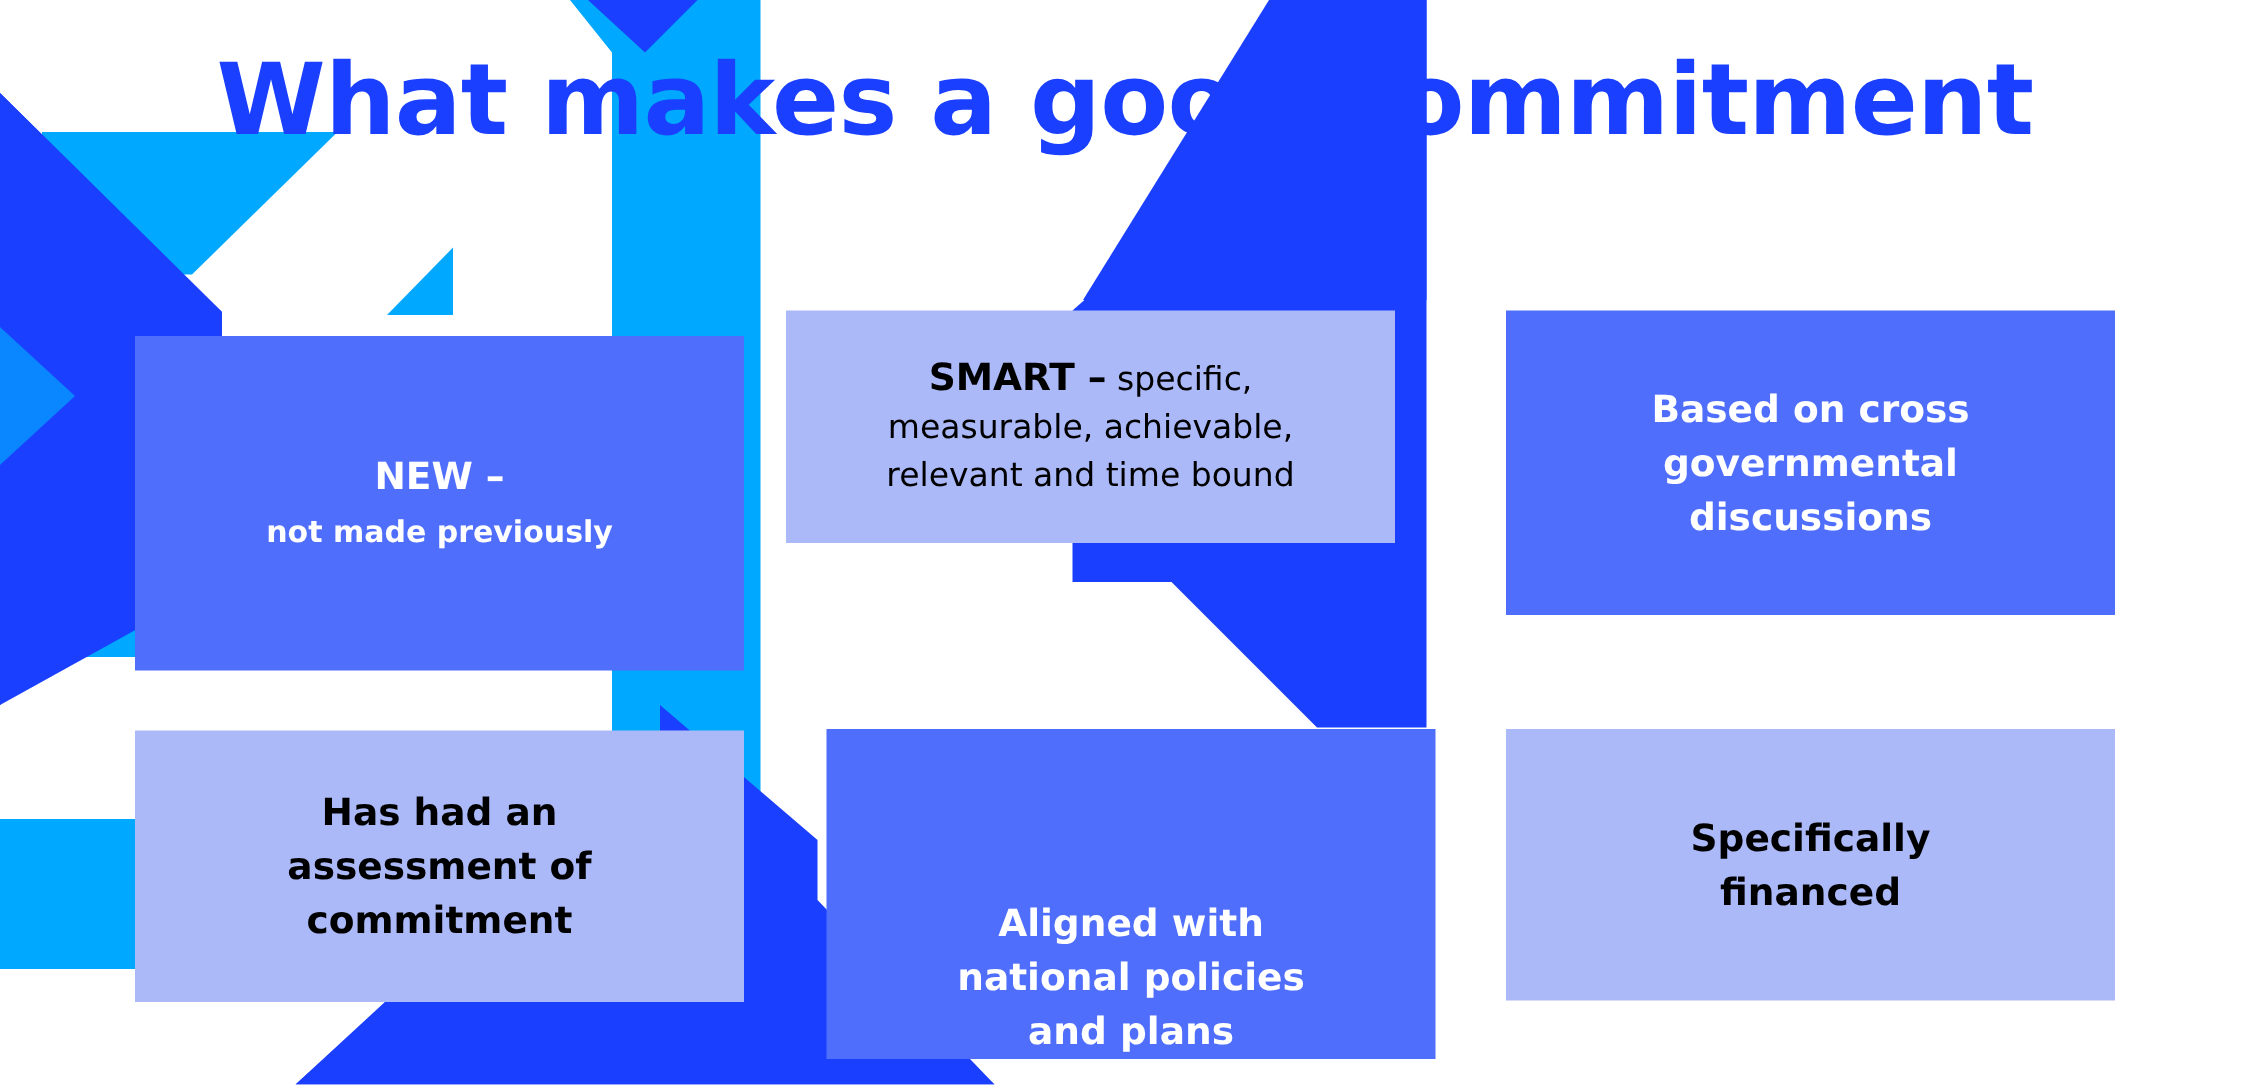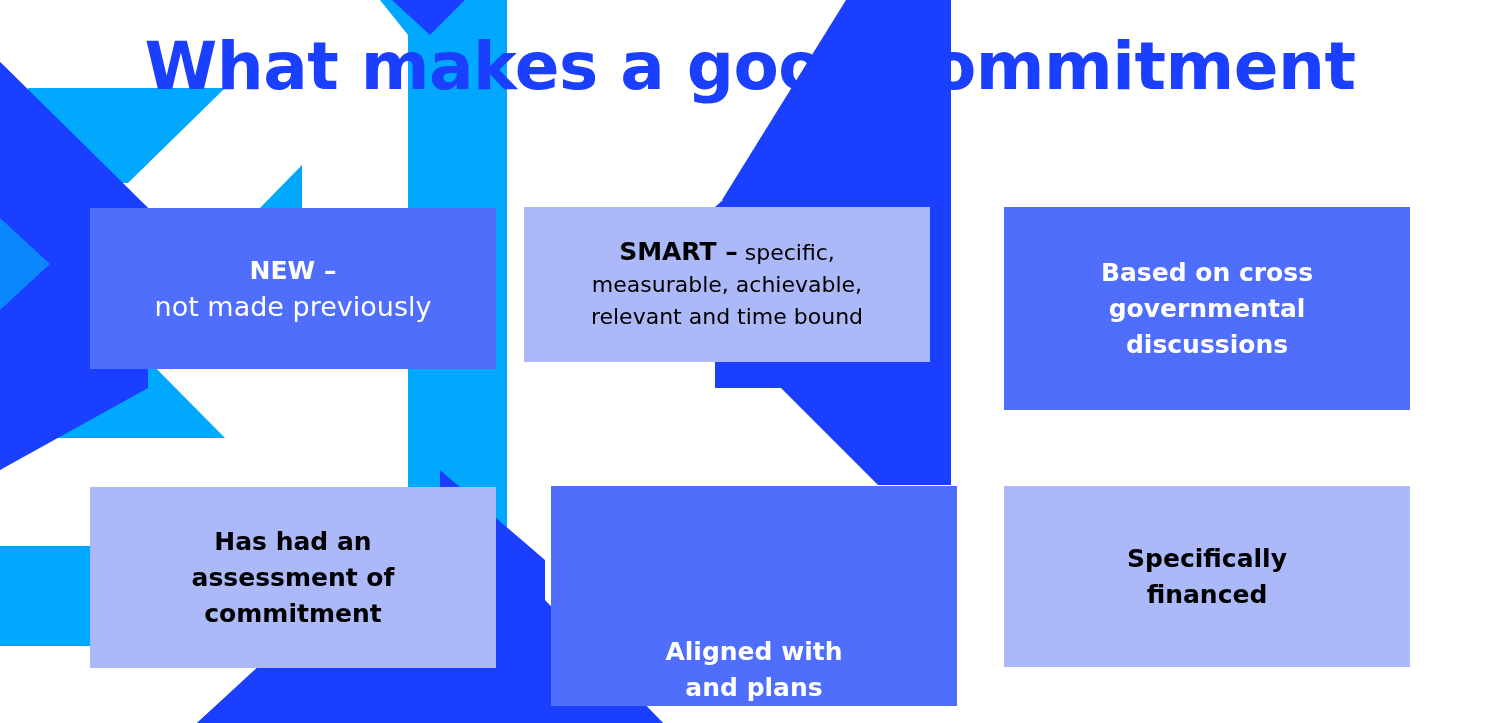--- a/index.html
+++ b/index.html
@@ -55,24 +55,24 @@
 
   <polygon points="951,0 951,485 878,485 781,388 715,388 715,207" fill="#1a3fff"></polygon>
 </svg>
 
 <h1 class="title" style="color:#1a3fff;">What makes a good commitment</h1>
 
 <svg id="fg" viewBox="0 0 1500 723" xmlns="http://www.w3.org/2000/svg">
   <polygon points="951,0 951,200 722,200 846,0" fill="#1a3fff"></polygon>
 </svg>
 
-<div class="card dark" style="left:90px; top:208px; height:161px;">
+<div class="card dark" style="left:90px; top:224px; height:223px;">
   <span class="inner">
     <span class="line" style="font-size:25px;">NEW –</span>
-    <span class="line" style="font-size:27px; font-weight:normal;">not made previously</span>
+    <span class="line" style="font-size:20px; font-weight:bold;">not made previously</span>
   </span>
 </div>
 
 <div class="card light" style="left:524px; top:207px; height:155px;">
   <span class="inner" style="font-size:22px; line-height:32px;">
     <span class="line"><span style="font-size:25px; font-weight:bold;">SMART –</span><span style="font-weight:normal;"> specific,</span></span>
     <span class="line" style="font-weight:normal;text-align:center;">measurable, achievable,</span>
     <span class="line" style="font-weight:normal;">relevant and time bound</span>
   </span>
 </div>
@@ -89,20 +89,21 @@
   <span class="inner">
     <span class="line">Has had an</span>
     <span class="line">assessment of</span>
     <span class="line">commitment</span>
   </span>
 </div>
 
 <div class="card dark" style="left:551px; top:486px; height:220px;align-items:flex-end;">
   <span class="inner">
     <span class="line">Aligned with</span>
+    <span class="line">national policies</span>
     <span class="line">and plans</span>
   </span>
 </div>
 
 <div class="card light" style="left:1004px; top:486px; height:181px;">
   <span class="inner">
     <span class="line">Specifically</span>
     <span class="line">financed</span>
   </span>
 </div>

